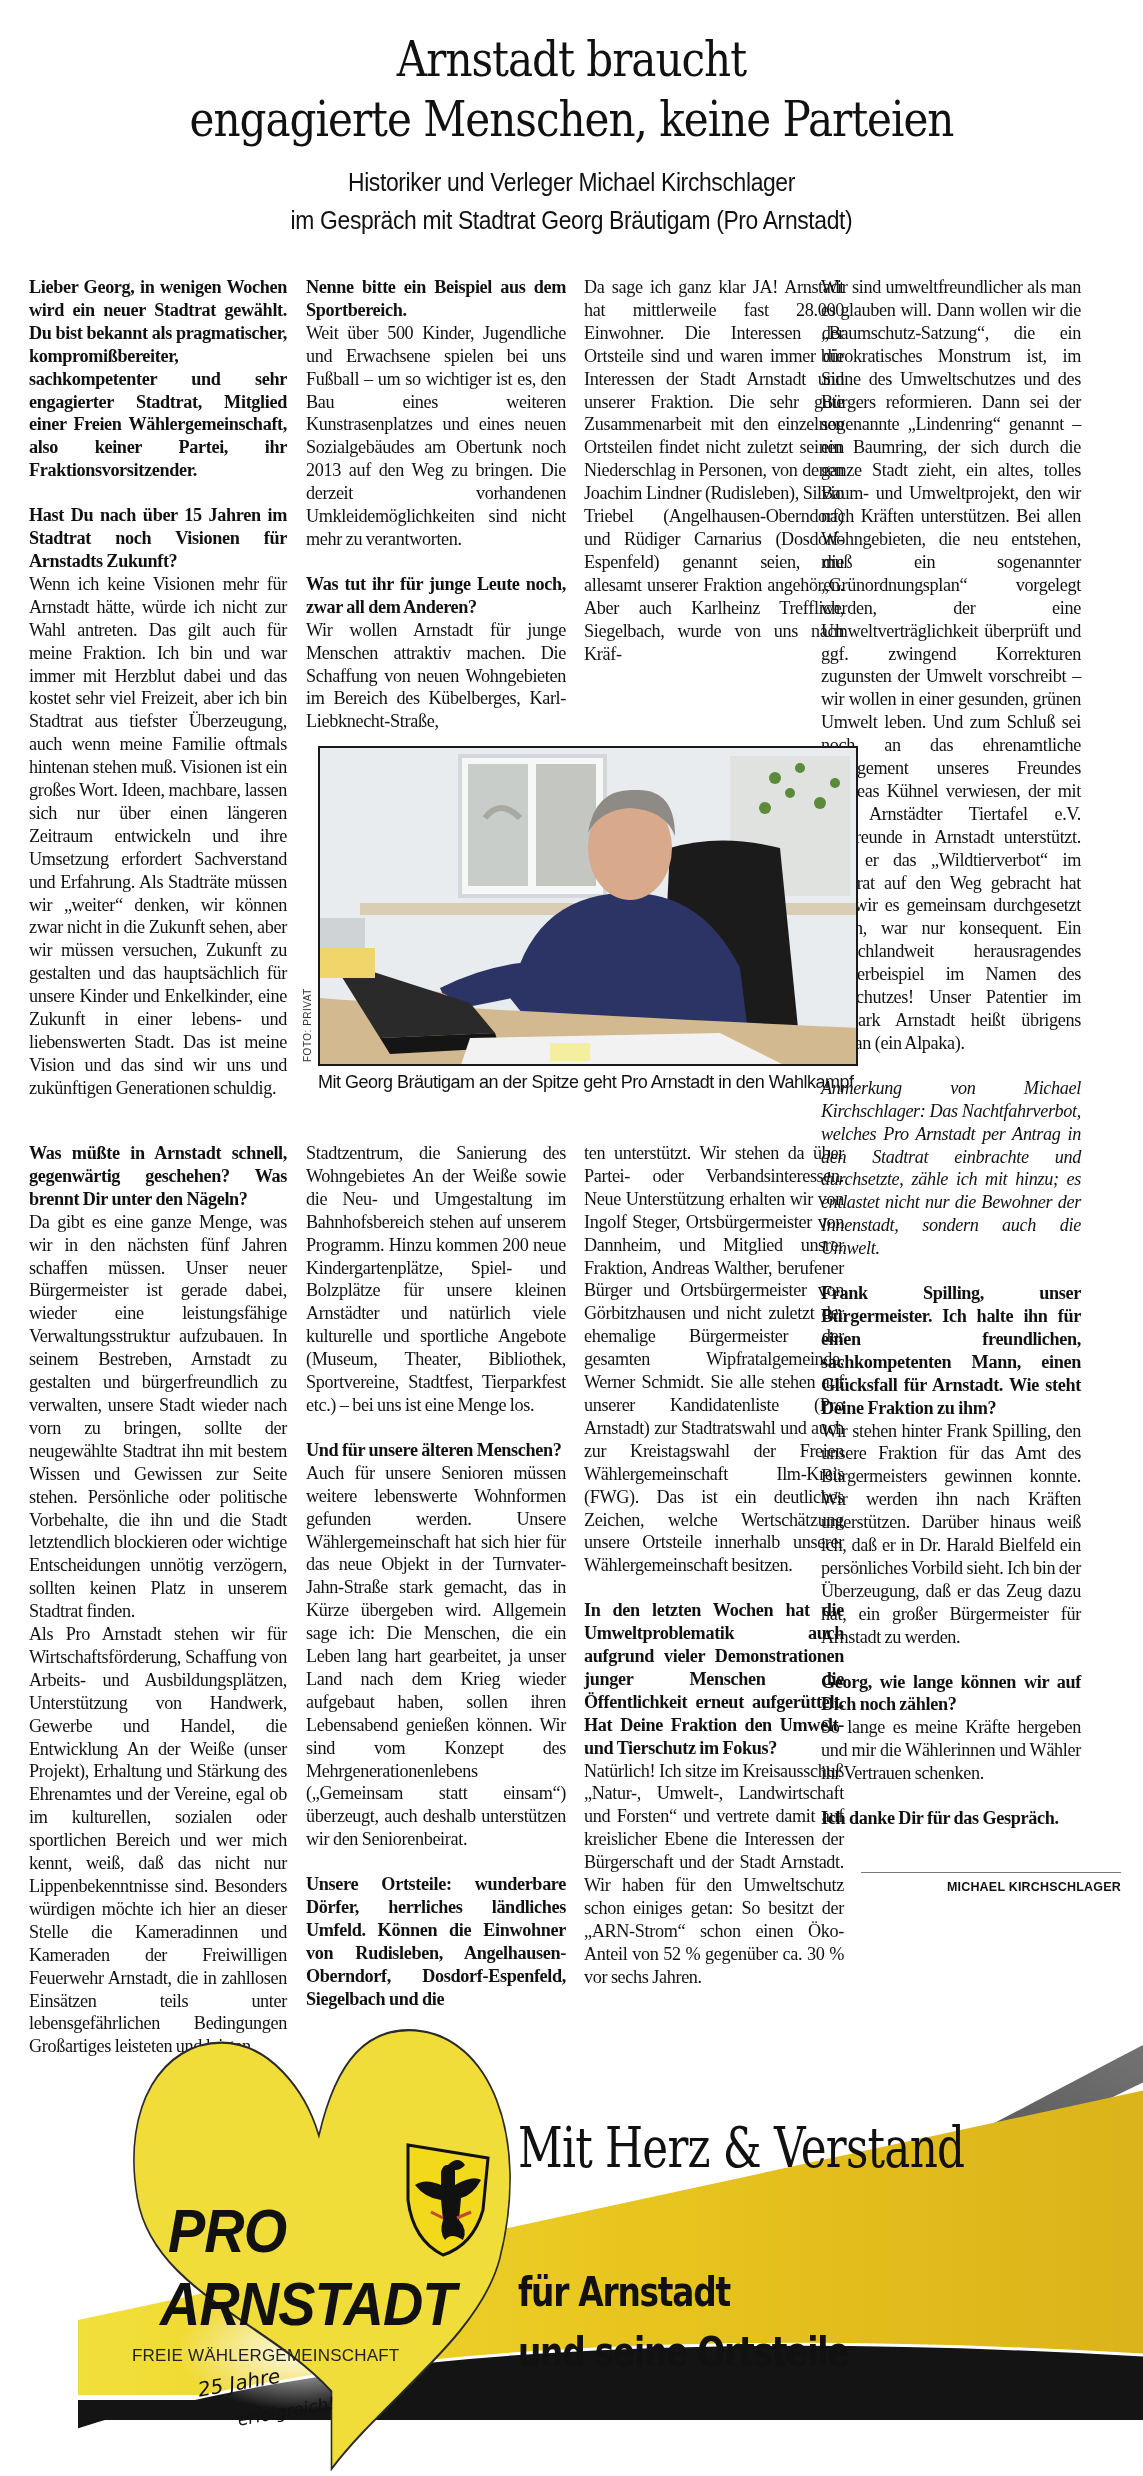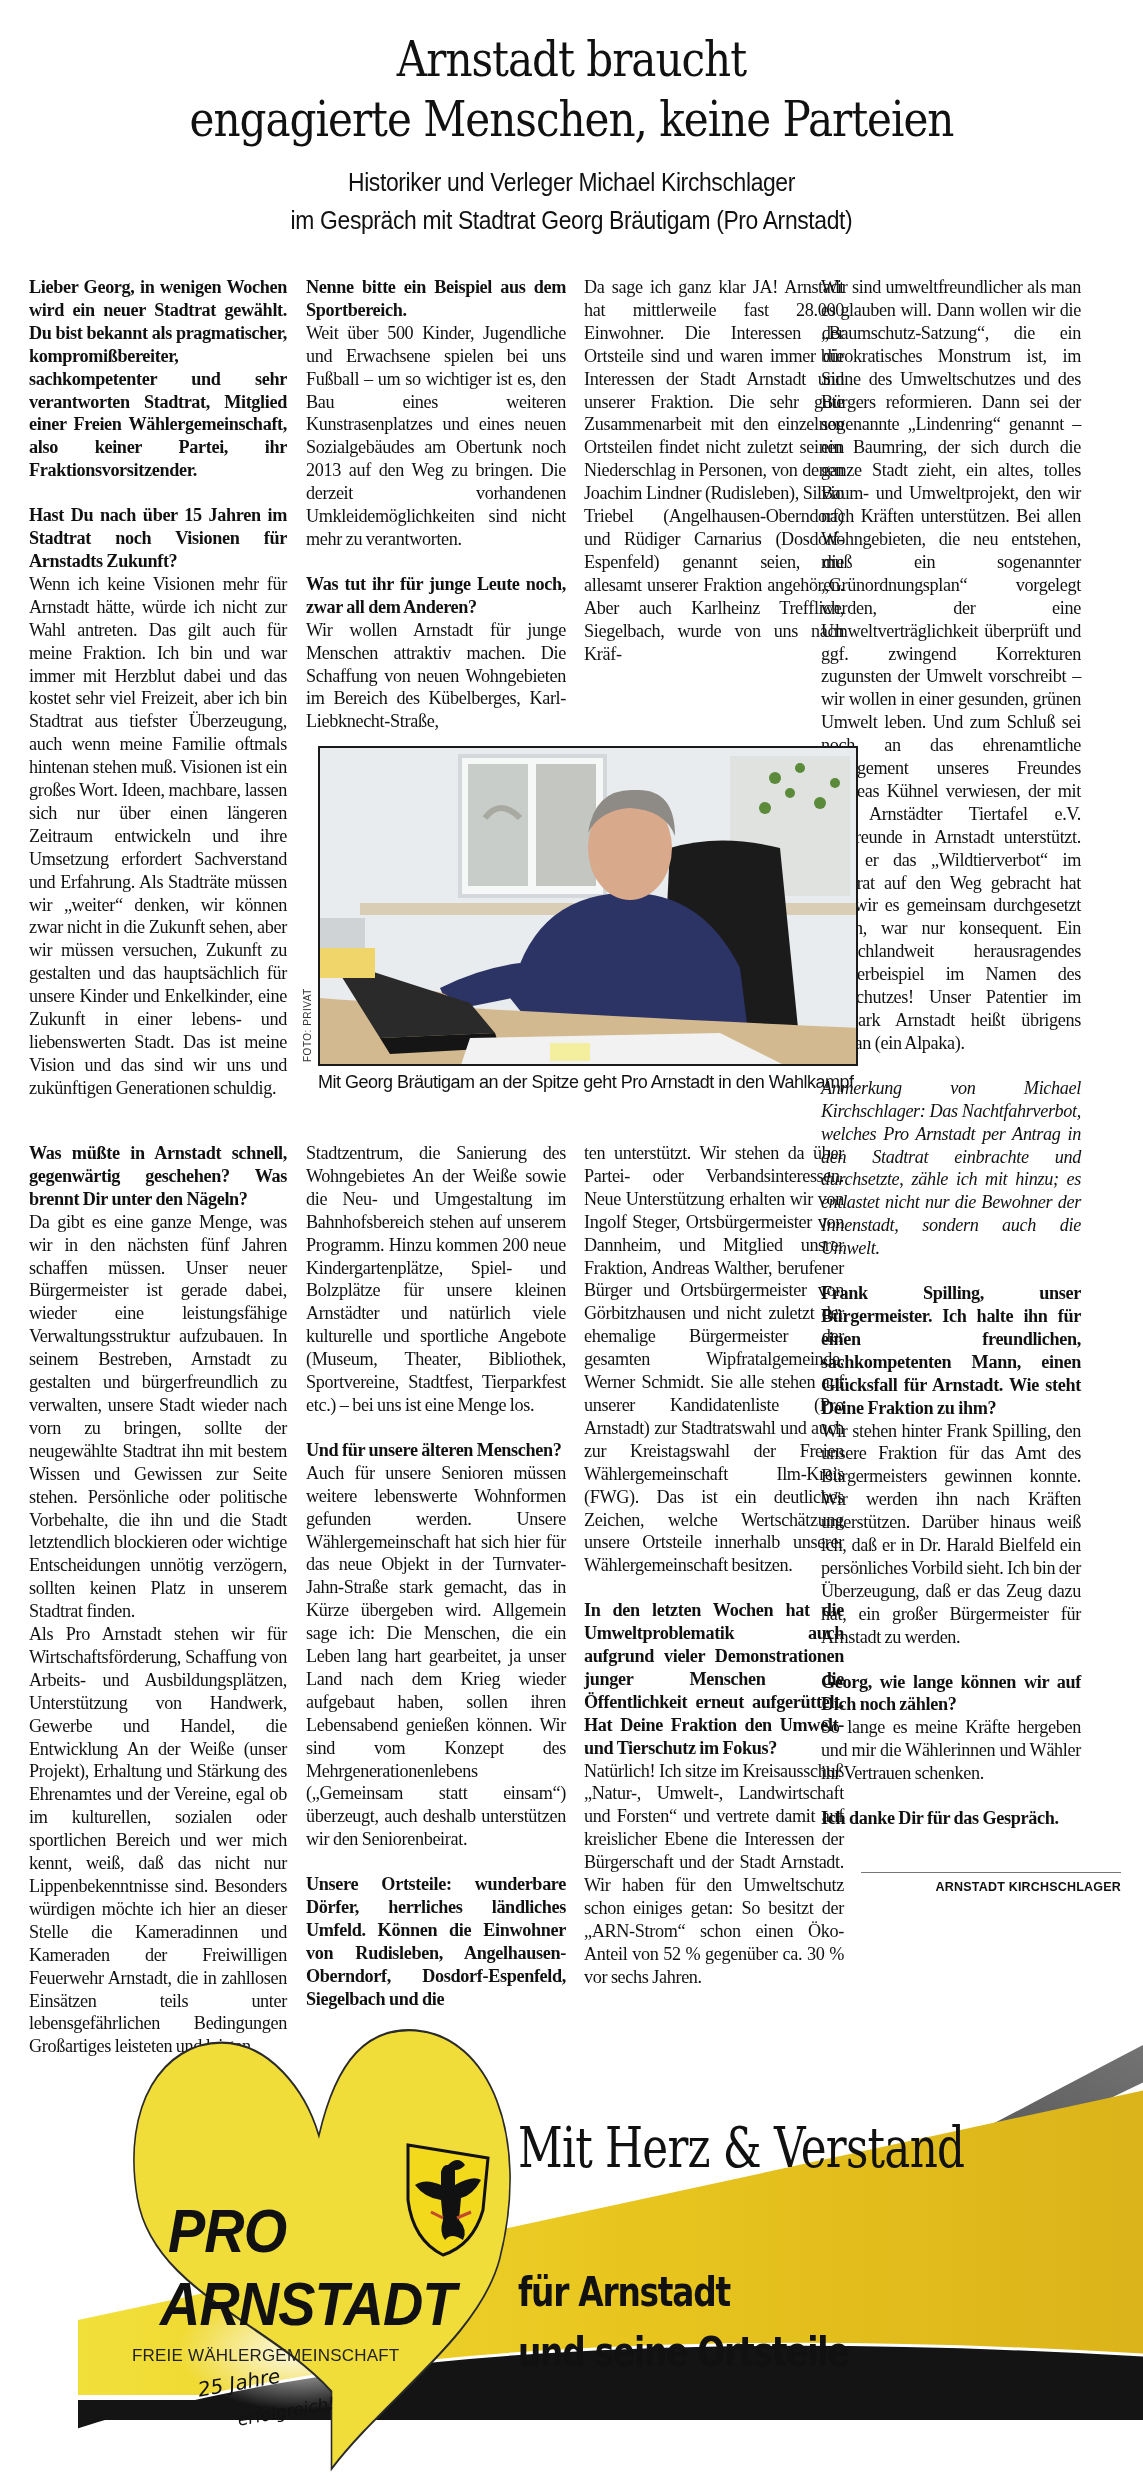--- a/index.html
+++ b/index.html
@@ -92,21 +92,21 @@
 <body>
 
 <h1 class="headline">
   <span>Arnstadt braucht</span><br>
   <span>engagierte Menschen, keine Parteien</span>
 </h1>
 <div class="subhead l1">Historiker und Verleger Michael Kirchschlager</div>
 <div class="subhead l2">im Gespräch mit Stadtrat Georg Bräutigam (Pro Arnstadt)</div>
 
 <div class="col" style="left:29px; top:276px;">
-  <p class="q">Lieber Georg, in wenigen Wochen wird ein neuer Stadtrat gewählt. Du bist bekannt als pragmatischer, kompromißbereiter, sachkompetenter und sehr verantworten Stadtrat, Mitglied einer Freien Wählergemeinschaft, also keiner Partei, ihr Fraktionsvorsitzender.</p>
+  <p class="q">Lieber Georg, in wenigen Wochen wird ein neuer Stadtrat gewählt. Du bist bekannt als pragmatischer, kompromißbereiter, sachkompetenter und sehr engagierter Stadtrat, Mitglied einer Freien Wählergemeinschaft, also keiner Partei, ihr Fraktionsvorsitzender.</p>
   <div class="gap"></div>
   <p class="q">Hast Du nach über 15 Jahren im Stadtrat noch Visionen für Arnstadts Zukunft?</p>
   <p>Wenn ich keine Visionen mehr für Arnstadt hätte, würde ich nicht zur Wahl antreten. Das gilt auch für meine Fraktion. Ich bin und war immer mit Herzblut dabei und das kostet sehr viel Freizeit, aber ich bin Stadtrat aus tiefster Überzeugung, auch wenn meine Familie oftmals hintenan stehen muß. Visionen ist ein großes Wort. Ideen, machbare, lassen sich nur über einen längeren Zeitraum entwickeln und ihre Umsetzung erfordert Sachverstand und Erfahrung. Als Stadträte müssen wir „weiter“ denken, wir können zwar nicht in die Zukunft sehen, aber wir müssen versuchen, Zukunft zu gestalten und das hauptsächlich für unsere Kinder und Enkelkinder, eine Zukunft in einer lebens- und liebenswerten Stadt. Das ist meine Vision und das sind wir uns und zukünftigen Generationen schuldig.</p>
 </div>
 
 <div class="col" style="left:306px; top:276px; width:260px;">
   <p class="q">Nenne bitte ein Beispiel aus dem Sportbereich.</p>
   <p>Weit über 500 Kinder, Jugendliche und Erwachsene spielen bei uns Fußball – um so wichtiger ist es, den Bau eines weiteren Kunstrasenplatzes und eines neuen Sozialgebäudes am Obertunk noch 2013 auf den Weg zu bringen. Die derzeit vorhandenen Umkleidemöglichkeiten sind nicht mehr zu verantworten.</p>
   <div class="gap"></div>
   <p class="q">Was tut ihr für junge Leute noch, zwar all dem Anderen?</p>
@@ -125,21 +125,21 @@
   <p class="q">Frank Spilling, unser Bürgermeister. Ich halte ihn für einen freundlichen, sachkompetenten Mann, einen Glücksfall für Arnstadt. Wie steht Deine Fraktion zu ihm?</p>
   <p>Wir stehen hinter Frank Spilling, den unsere Fraktion für das Amt des Bürgermeisters gewinnen konnte. Wir werden ihn nach Kräften unterstützen. Darüber hinaus weiß ich, daß er in Dr. Harald Bielfeld ein persönliches Vorbild sieht. Ich bin der Überzeugung, daß er das Zeug dazu hat, ein großer Bürgermeister für Arnstadt zu werden.</p>
   <div class="gap"></div>
   <p class="q">Georg, wie lange können wir auf Dich noch zählen?</p>
   <p>So lange es meine Kräfte hergeben und mir die Wählerinnen und Wähler ihr Vertrauen schenken.</p>
   <div class="gap"></div>
   <p class="q">Ich danke Dir für das Gespräch.</p>
 </div>
 
 <div class="sig-rule"></div>
-<div class="signature">ARNSTADT KIRCHSCHLAGER</div>
+<div class="signature">MICHAEL KIRCHSCHLAGER</div>
 
 <div class="photo">
   <svg width="540" height="320" viewBox="0 0 540 320">
     <rect x="0" y="0" width="540" height="320" fill="#e9ecee"></rect>
 
     <rect x="140" y="8" width="145" height="140" fill="#f6f7f7" stroke="#d4d8da" stroke-width="4"></rect>
     <rect x="148" y="16" width="60" height="122" fill="#c9cdc9"></rect>
     <rect x="216" y="16" width="60" height="122" fill="#c3c6c1"></rect>
     <path d="M165 70 Q180 50 200 70" fill="none" stroke="#a8a9a0" stroke-width="6"></path>
     <rect x="410" y="8" width="120" height="140" fill="#dfe2df"></rect>

